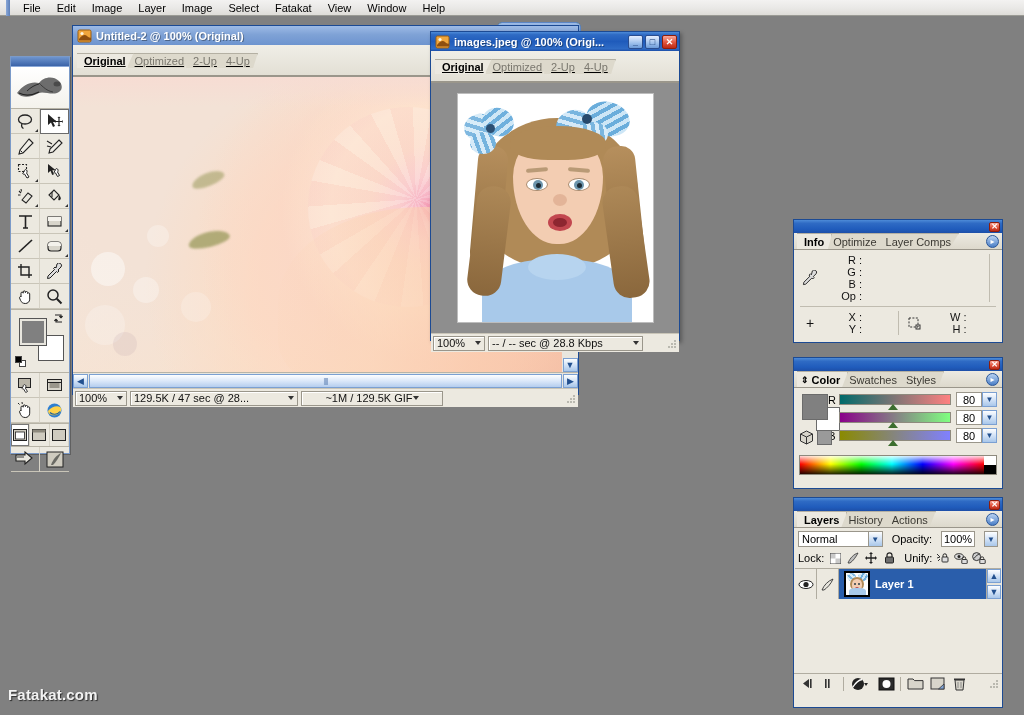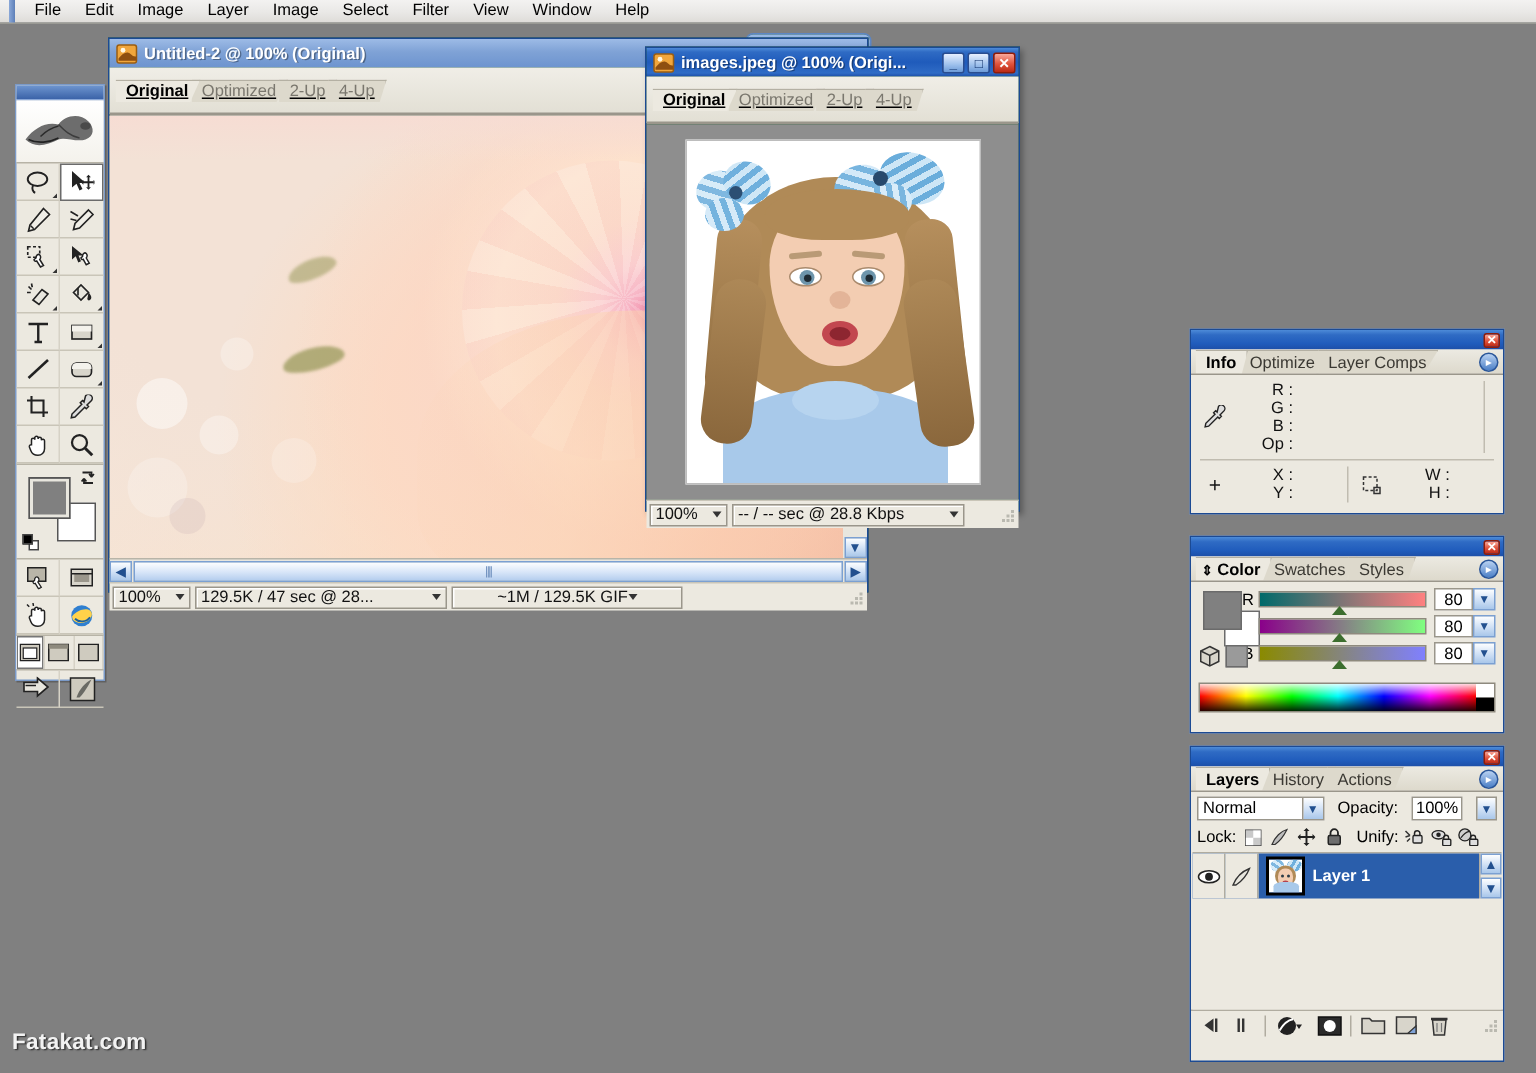--- a/index.html
+++ b/index.html
@@ -10,21 +10,21 @@
     overflow: hidden;
     background: #808080;
   }
   #app { position: relative; width: 1024px; height: 715px; background: #808080; }
 
   
   #menubar {
     position: absolute; left: 0; top: 0; width: 1024px; height: 16px;
     background: linear-gradient(to bottom, #f3f2f1 0%, #e9e8e6 55%, #dedcd8 100%);
     border-bottom: 1px solid #9a9a94;
-    display: flex; align-items: flex-end; padding-left: 6px;
+    display: flex; align-items: center; padding-left: 6px;
   }
   #menubar .mgrip { width: 4px; height: 16px; background: linear-gradient(to right,#8aa8d8,#5d7fb8); margin-right: 5px;}
   .menu-item {
     padding: 1px 8px; font-size: 11px; color: #000; line-height: 14px; cursor: default;
   }
 
   
   #toolbox {
     position: absolute; left: 10px; top: 56px; width: 60px; height: 398px;
     background: #ece9e0;
@@ -227,21 +227,21 @@
 <div id="app">
 
   <div id="menubar">
     <div class="mgrip"></div>
     <div class="menu-item">File</div>
     <div class="menu-item">Edit</div>
     <div class="menu-item">Image</div>
     <div class="menu-item">Layer</div>
     <div class="menu-item">Image</div>
     <div class="menu-item">Select</div>
-    <div class="menu-item">Filter</div>
+    <div class="menu-item">Fatakat</div>
     <div class="menu-item">View</div>
     <div class="menu-item">Window</div>
     <div class="menu-item">Help</div>
   </div>
 
   <div id="toolbox">
     <div class="tb-title"></div>
     <div class="tb-logo">
       <svg width="54" height="34" viewBox="0 0 54 34">
         <path d="M4 22 C10 14, 18 10, 26 12 C30 6, 40 4, 46 10 C50 14, 50 20, 44 22 C38 24, 30 20, 26 22 C18 26, 10 28, 4 22 Z" fill="#6d6d6d"></path>
@@ -499,21 +499,21 @@
 
     <div class="statbar">
       <div class="sfield" style="width:52px; justify-content:space-between;">
         <span>100%</span>
         <span class="carrow"></span>
       </div>
       <div class="sfield" style="width:168px; justify-content:space-between;">
         <span>129.5K / 47 sec @ 28...</span>
         <span class="carrow"></span>
       </div>
-      <div class="sfield" style="width:154px; justify-content:center; gap:0;text-align:right;">
+      <div class="sfield" style="width:142px; justify-content:center; gap:0;text-align:right;">
         <span>~1M / 129.5K GIF</span>
         <span class="carrow"></span>
       </div>
       <div style="flex:1"></div>
       <div style="width:12px;height:12px;opacity:.5;">
         <svg width="12" height="12" viewBox="0 0 12 12">
             <g fill="#8a8a82">
               <rect x="9" y="3" width="2" height="2"></rect>
               <rect x="6" y="6" width="2" height="2"></rect>
               <rect x="9" y="6" width="2" height="2"></rect>

